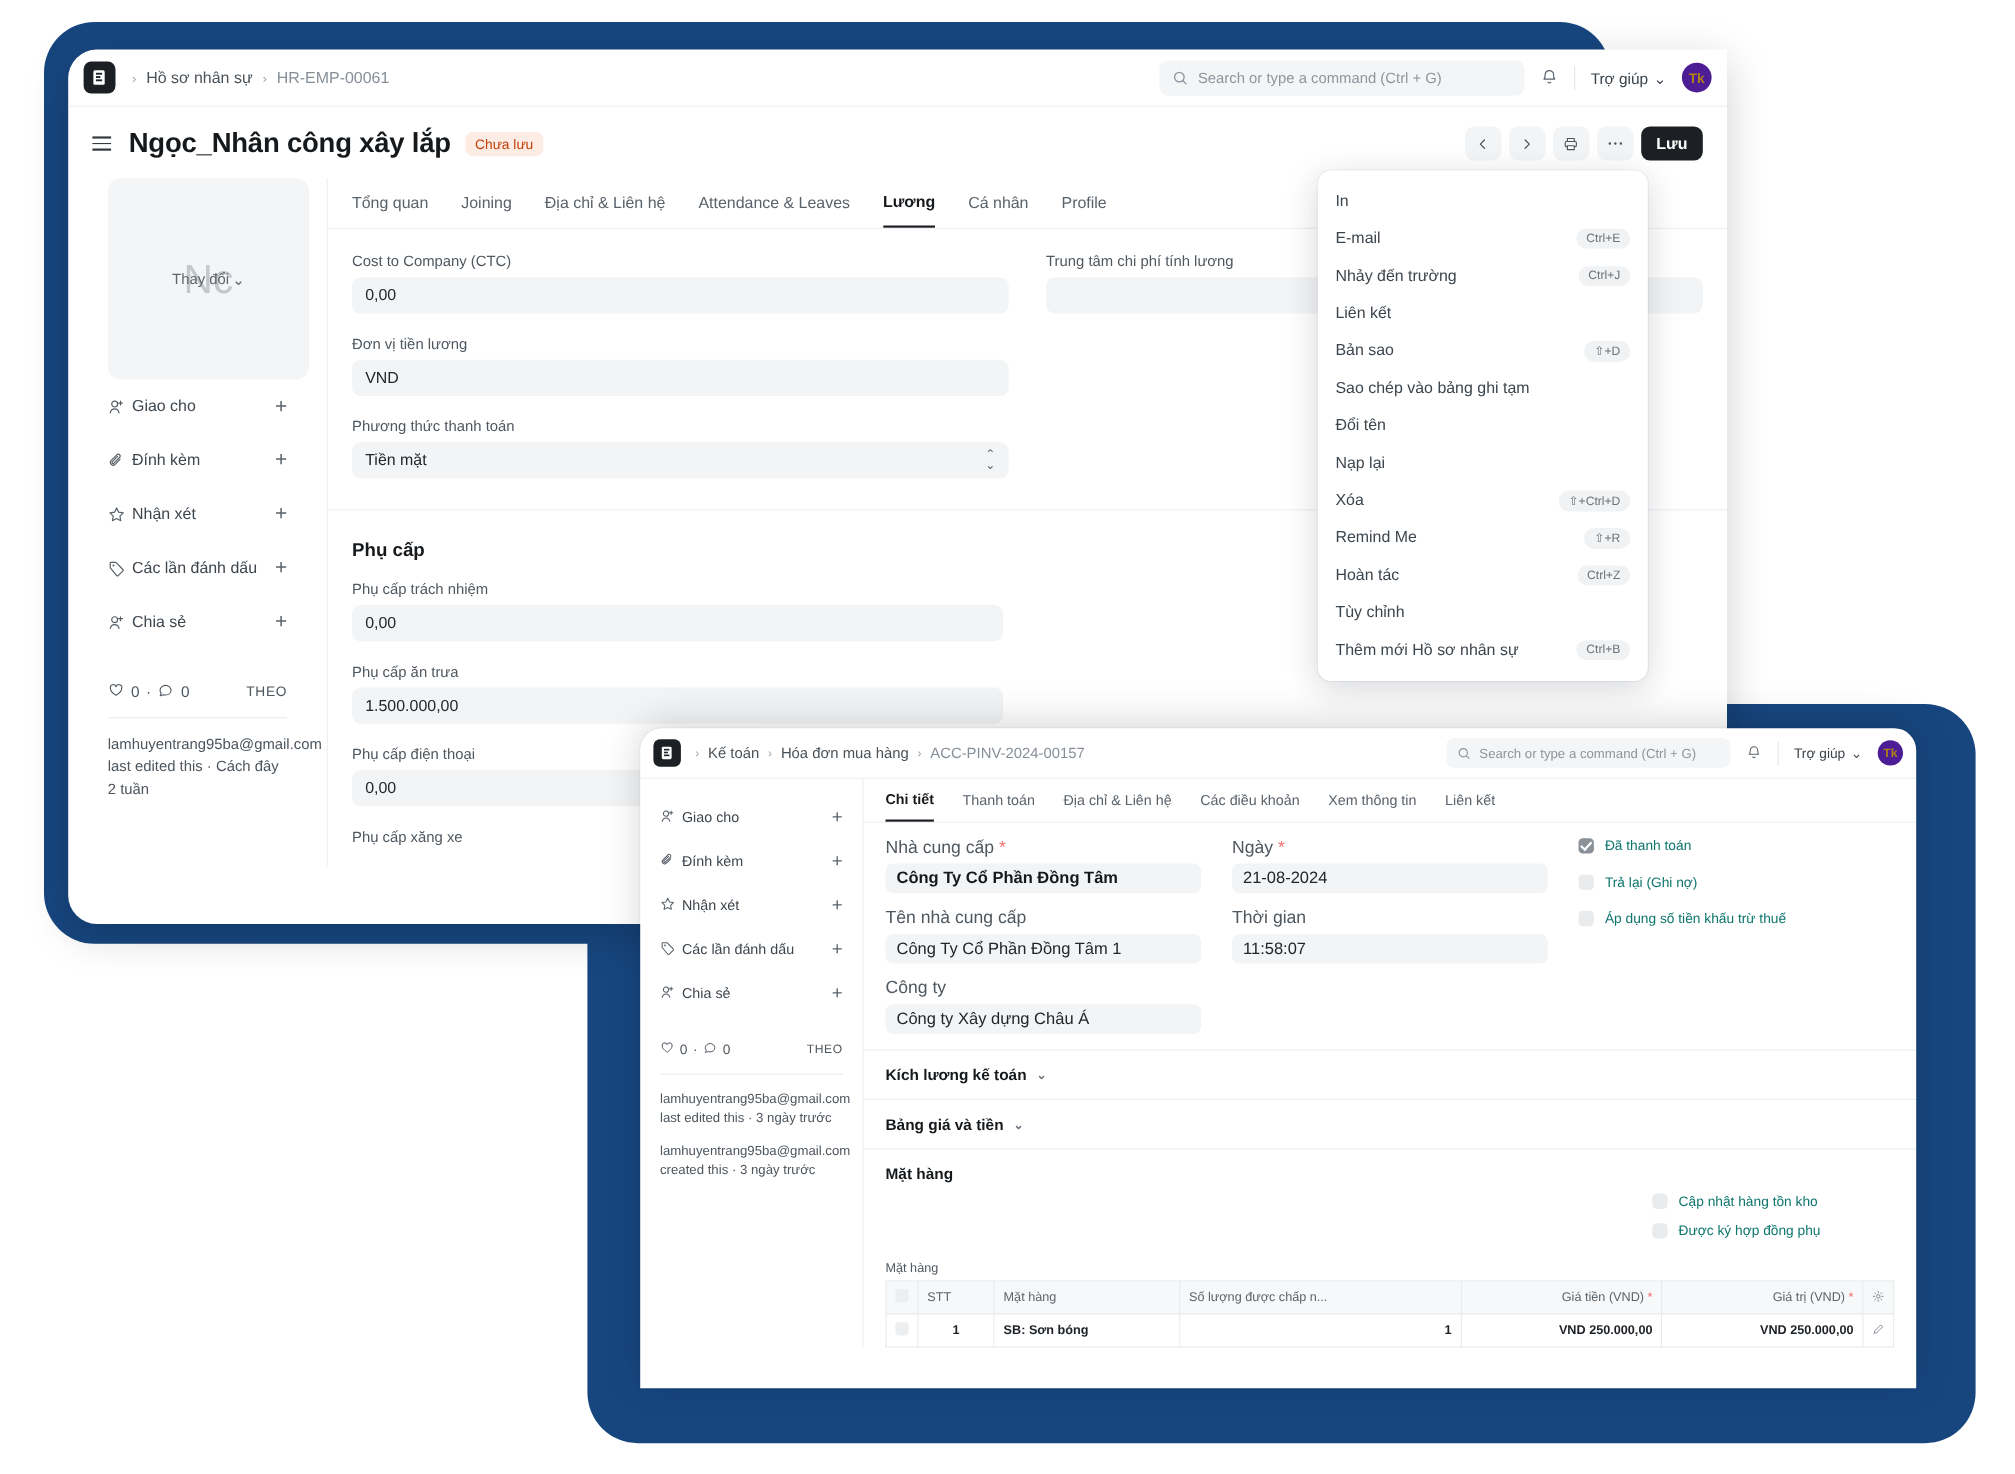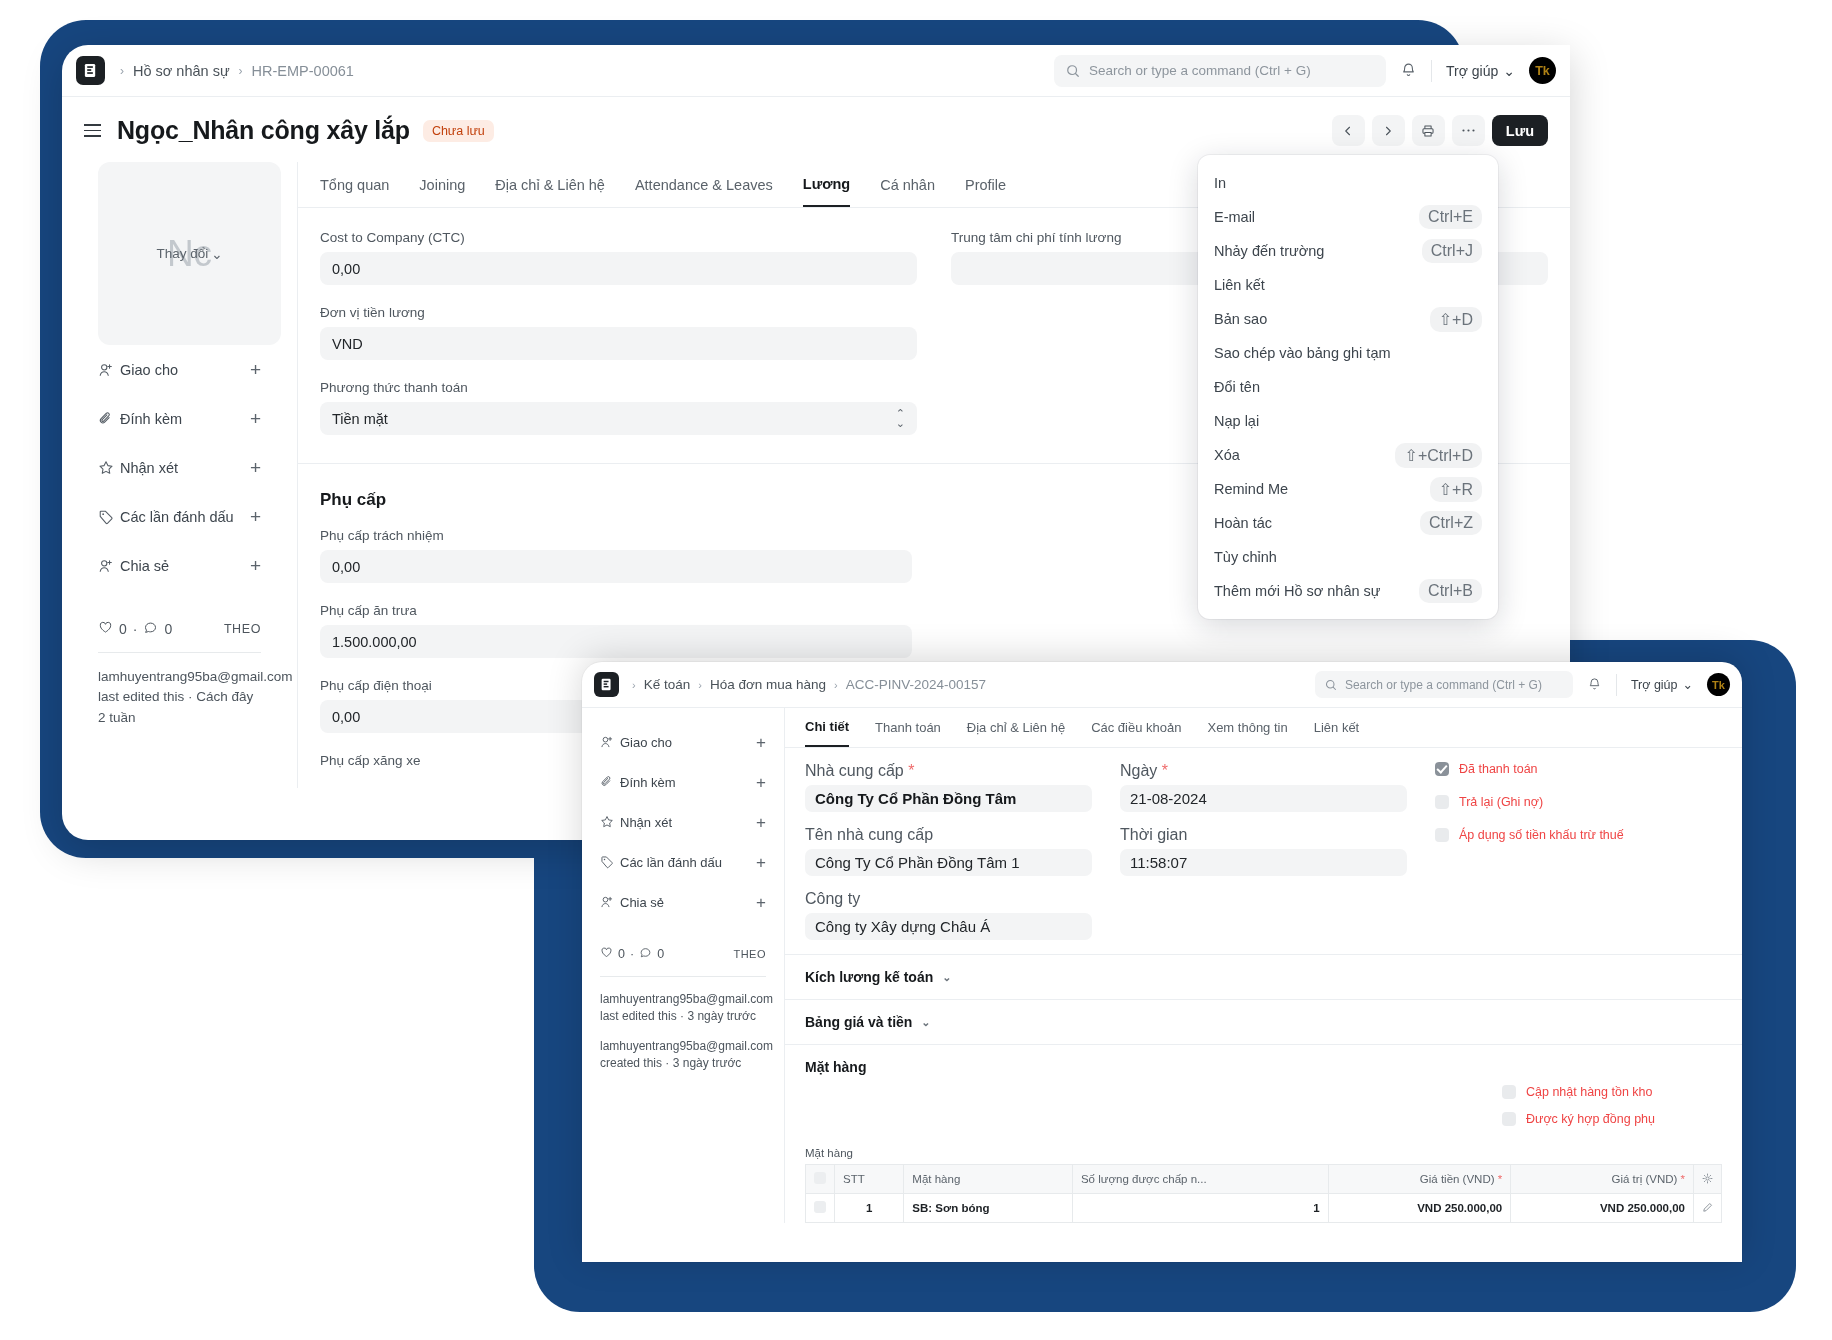--- a/index.html
+++ b/index.html
@@ -52,21 +52,21 @@
   .searchbox {
     width: 332px; height: 32px; background: #f4f5f6; border-radius: 8px;
     display: flex; align-items: center; gap: 9px; padding: 0 12px;
     color: #8d959d; font-size: 13.5px;
   }
   .bell { color: #5c646c; }
   .divider-v { width: 1px; height: 22px; background: #e4e7ea; }
   .help { color: #3b434b; font-size: 14px; display: flex; align-items: center; gap: 5px; }
   .avatar-tk {
     width: 27px; height: 27px; border-radius: 50%;
-    background: #000000; color: #b08215; font-size: 12.5px; font-weight: 600;
+    background: #4c1d95; color: #b08215; font-size: 12.5px; font-weight: 600;
     display: flex; align-items: center; justify-content: center;
   }
 
   .titlerow { display: flex; align-items: center; padding: 18px 22px 0 22px; }
   .hamburger { display: flex; flex-direction: column; gap: 4px; margin-right: 16px; }
   .hamburger i { display: block; width: 17px; height: 1.8px; background: #343a40; }
   .doctitle { font-size: 25px; font-weight: 700; color: #16191c; letter-spacing: -.2px; }
   .badge-unsaved {
     margin-left: 13px; background: #fdece4; color: #c2410c;
     font-size: 12.5px; border-radius: 7px; padding: 4px 9px;
@@ -137,21 +137,21 @@
     background: #ffffff; border-radius: 12px; padding: 11px 0;
     box-shadow: 0 7px 30px rgba(16,24,40,.17), 0 0 0 1px rgba(16,24,40,.05);
     z-index: 40;
   }
   .mi {
     display: flex; align-items: center; height: 34px; padding: 0 16px;
     font-size: 14.5px; color: #3d454d; cursor: pointer;
   }
   .kbd {
     margin-left: auto; background: #f1f2f3; color: #6b737b;
-    font-size: 16px; border-radius: 10px; padding: 3px 9px; white-space: nowrap;
+    font-size: 11px; border-radius: 10px; padding: 3px 9px; white-space: nowrap;
   }
 
   
   #win2 {
     position: absolute;
     left: 582px; top: 662px; width: 1160px; height: 600px;
     background: #ffffff;
     border-radius: 20px 20px 0 0;
     box-shadow: 0 -4px 36px rgba(0,0,0,.16), 0 0 0 1px rgba(0,0,0,.03);
     overflow: hidden;
@@ -184,21 +184,21 @@
   .f2grid { display: flex; padding: 14px 20px 0 20px; gap: 28px; }
   .flabel2 { font-size: 16px; color: #4f575f; margin-bottom: 5px; }
   .req { color: #ef6b6b; }
   .finput2 {
     height: 27px; background: #f3f4f5; border-radius: 7px;
     display: flex; align-items: center; padding: 0 10px;
     font-size: 15px; color: #22262a; width: 100%;
   }
   .finput2.strong { font-weight: 700; color: #16191c; }
   .fgroup2 { margin-bottom: 14px; }
-  .cbrow { display: flex; align-items: center; gap: 10px; font-size: 12.5px; color: #ef4444; margin-bottom: 19px; }
+  .cbrow { display: flex; align-items: center; gap: 10px; font-size: 12.5px; color: #0f766e; margin-bottom: 19px; }
   .cbox { width: 14px; height: 14px; border-radius: 4px; background: #e9ebed; flex: none; }
   .cbox.checked { background: #8a9199; position: relative; }
   .cbox.checked::after {
     content: ""; position: absolute; left: 4px; top: 1px; width: 4px; height: 8px;
     border: solid #fff; border-width: 0 2px 2px 0; transform: rotate(42deg);
   }
   .collapse-sec {
     display: flex; align-items: center; gap: 9px; height: 45px; padding: 0 20px;
     border-top: 1px solid #ebeef1; font-size: 14px; font-weight: 700; color: #16191c;
   }

